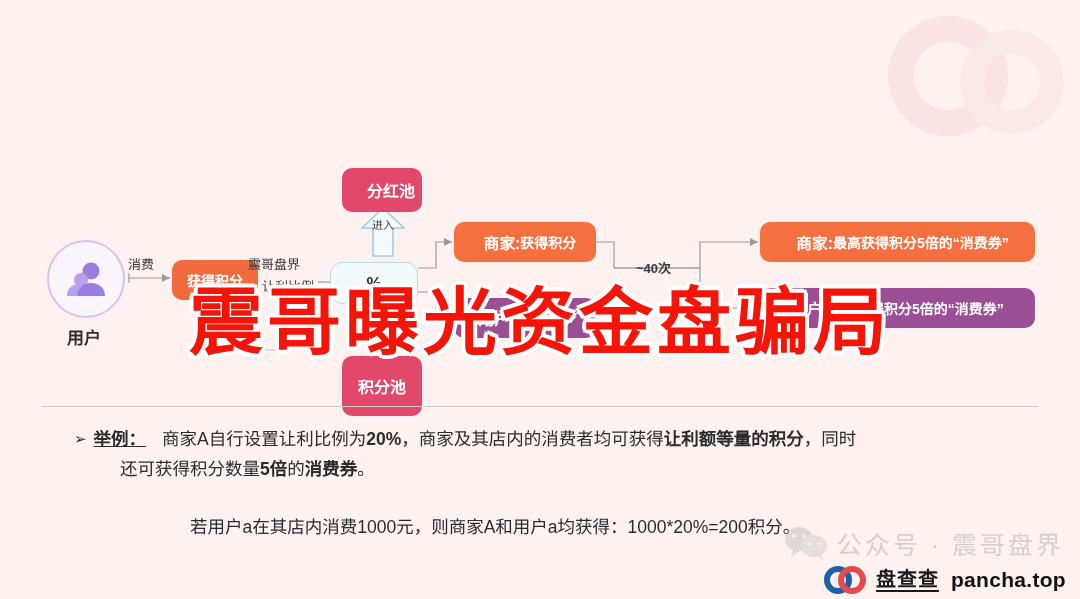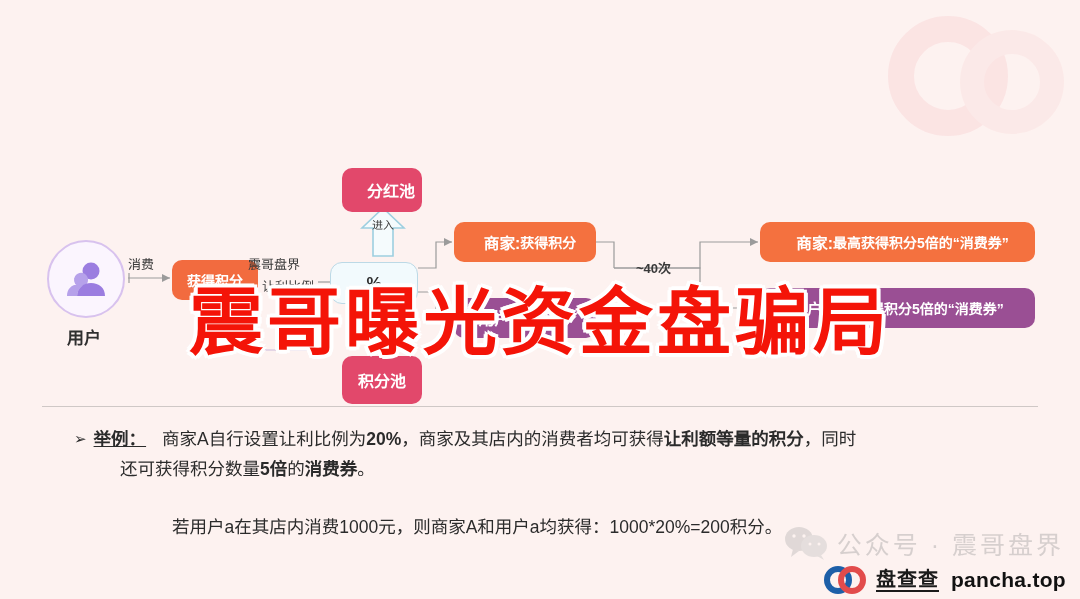--- a/index.html
+++ b/index.html
@@ -181,21 +181,21 @@
   .bullet-key { font-weight: bold; margin-right: 16px; text-decoration: underline; }
   .bullet-body { flex: 1; }
   .bullet-body b { font-weight: bold; }
   .indent-line {
     margin-left: 46px;
     font-size: 17.5px;
     line-height: 30px;
   }
   .example-line {
     position: absolute;
-    left: 172px;
+    left: 190px;
     top: 512px;
     font-size: 17.5px;
     line-height: 30px;
     color: #2b2b2b;
     white-space: nowrap;
   }
 
   
   .overlay-headline {
     position: absolute;
@@ -330,21 +330,21 @@
       <svg width="46" height="52" viewBox="0 0 46 52">
         <polygon points="23,2 44,22 33,22 33,50 13,50 13,22 2,22" fill="#f5fbfd" stroke="#9dcfe0" stroke-width="1.6"></polygon>
       </svg>
       <div class="txt">进入</div>
     </div>
 
     <div class="node pill pill-pink pill-lg" style="left:342px; top:-2px; width:80px; height:44px;padding-left:32px;">
       <span>分红池</span>
     </div>
 
-    <div class="node pill pill-pink pill-lg" style="left:342px; top:186px; width:80px; height:48px;text-align:center;">
+    <div class="node pill pill-pink pill-lg" style="left:342px; top:186px; width:80px; height:60px;text-align:center;">
       <span>积分池</span>
     </div>
 
     <div class="node pill pill-orange2 pill-md" style="left:454px; top:52px; width:142px; height:40px;">
       <span class="lead">商家:</span>
         <span>获得积分</span>
     </div>
 
     <div class="node pill pill-purple pill-md" style="left:454px; top:128px; width:142px; height:40px;">
       <span class="lead">用户:</span>

